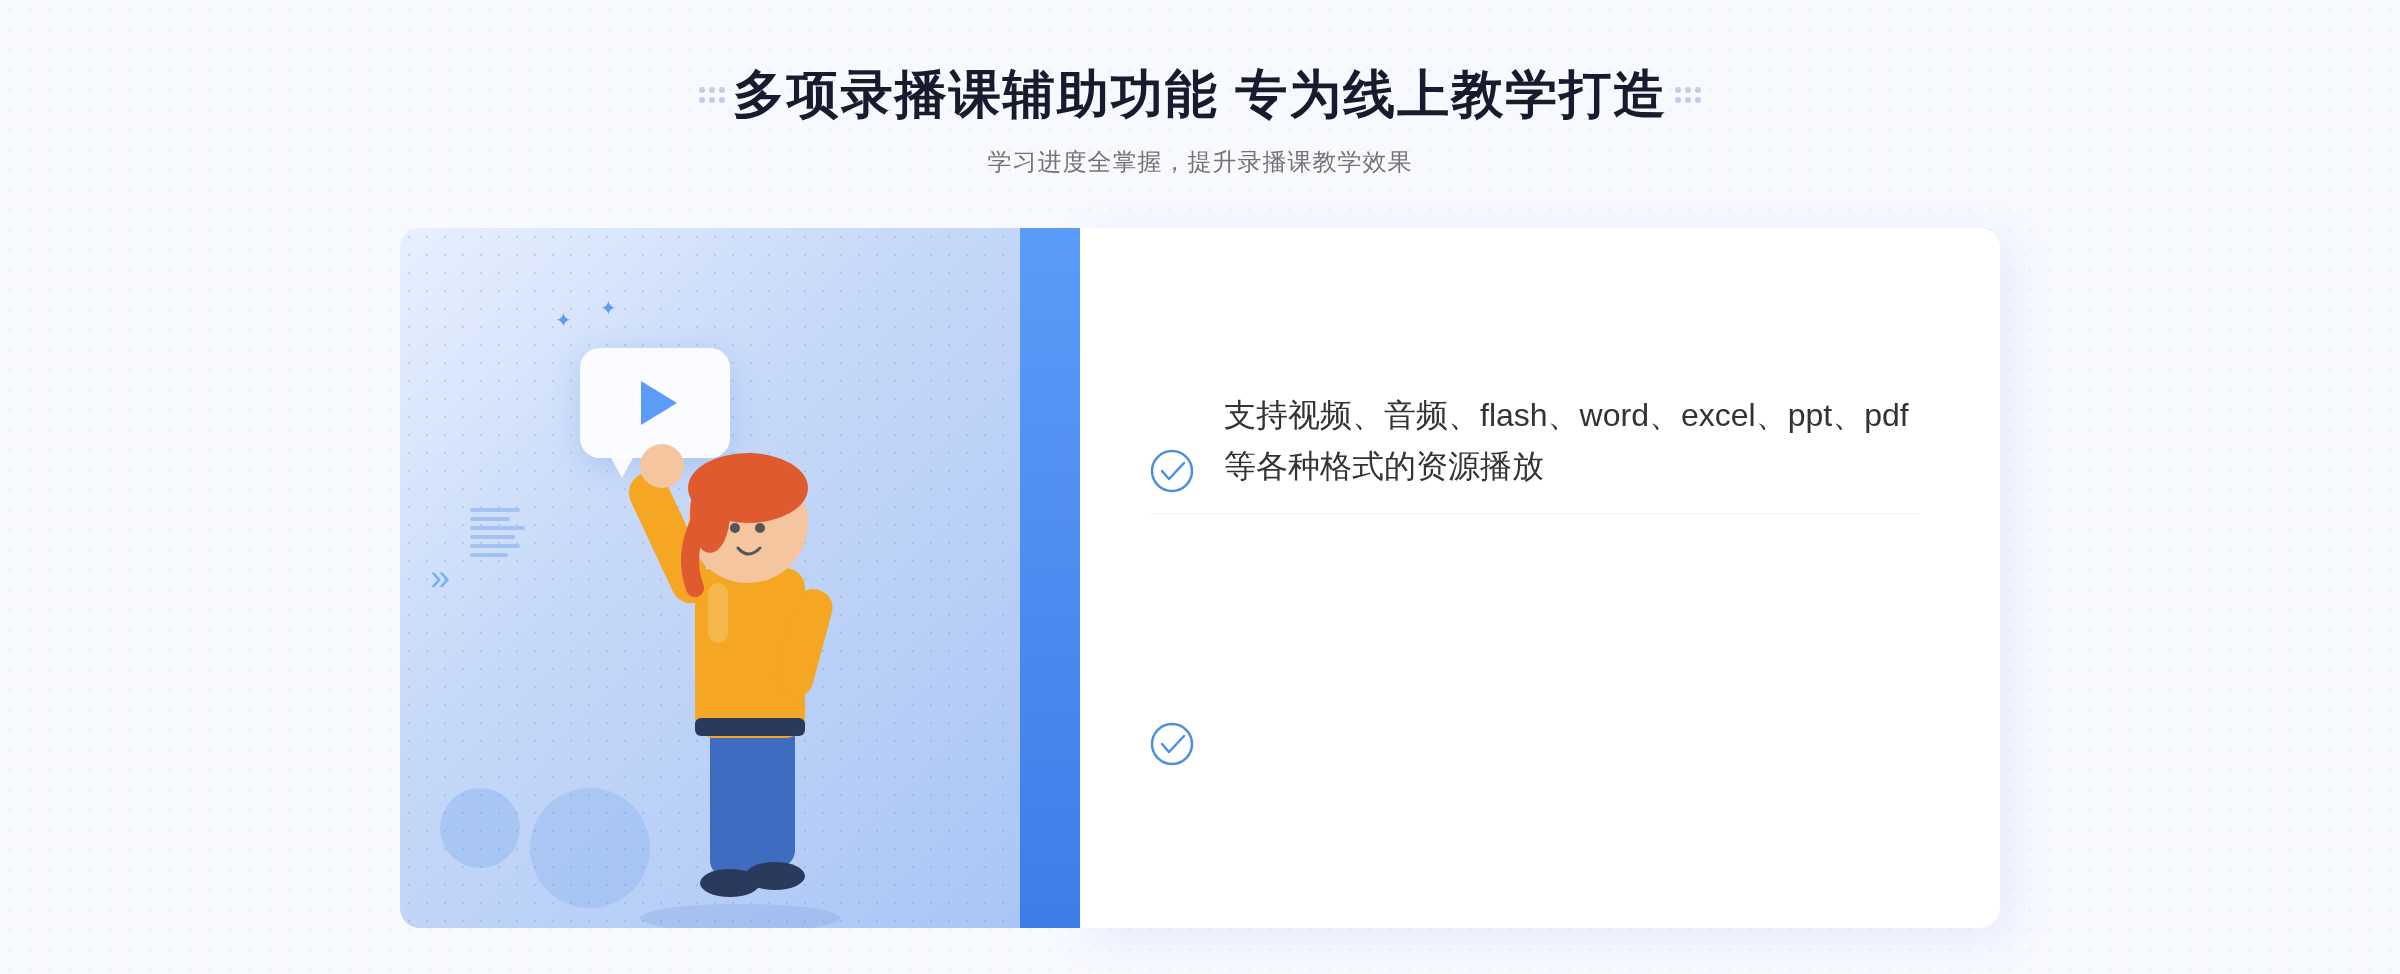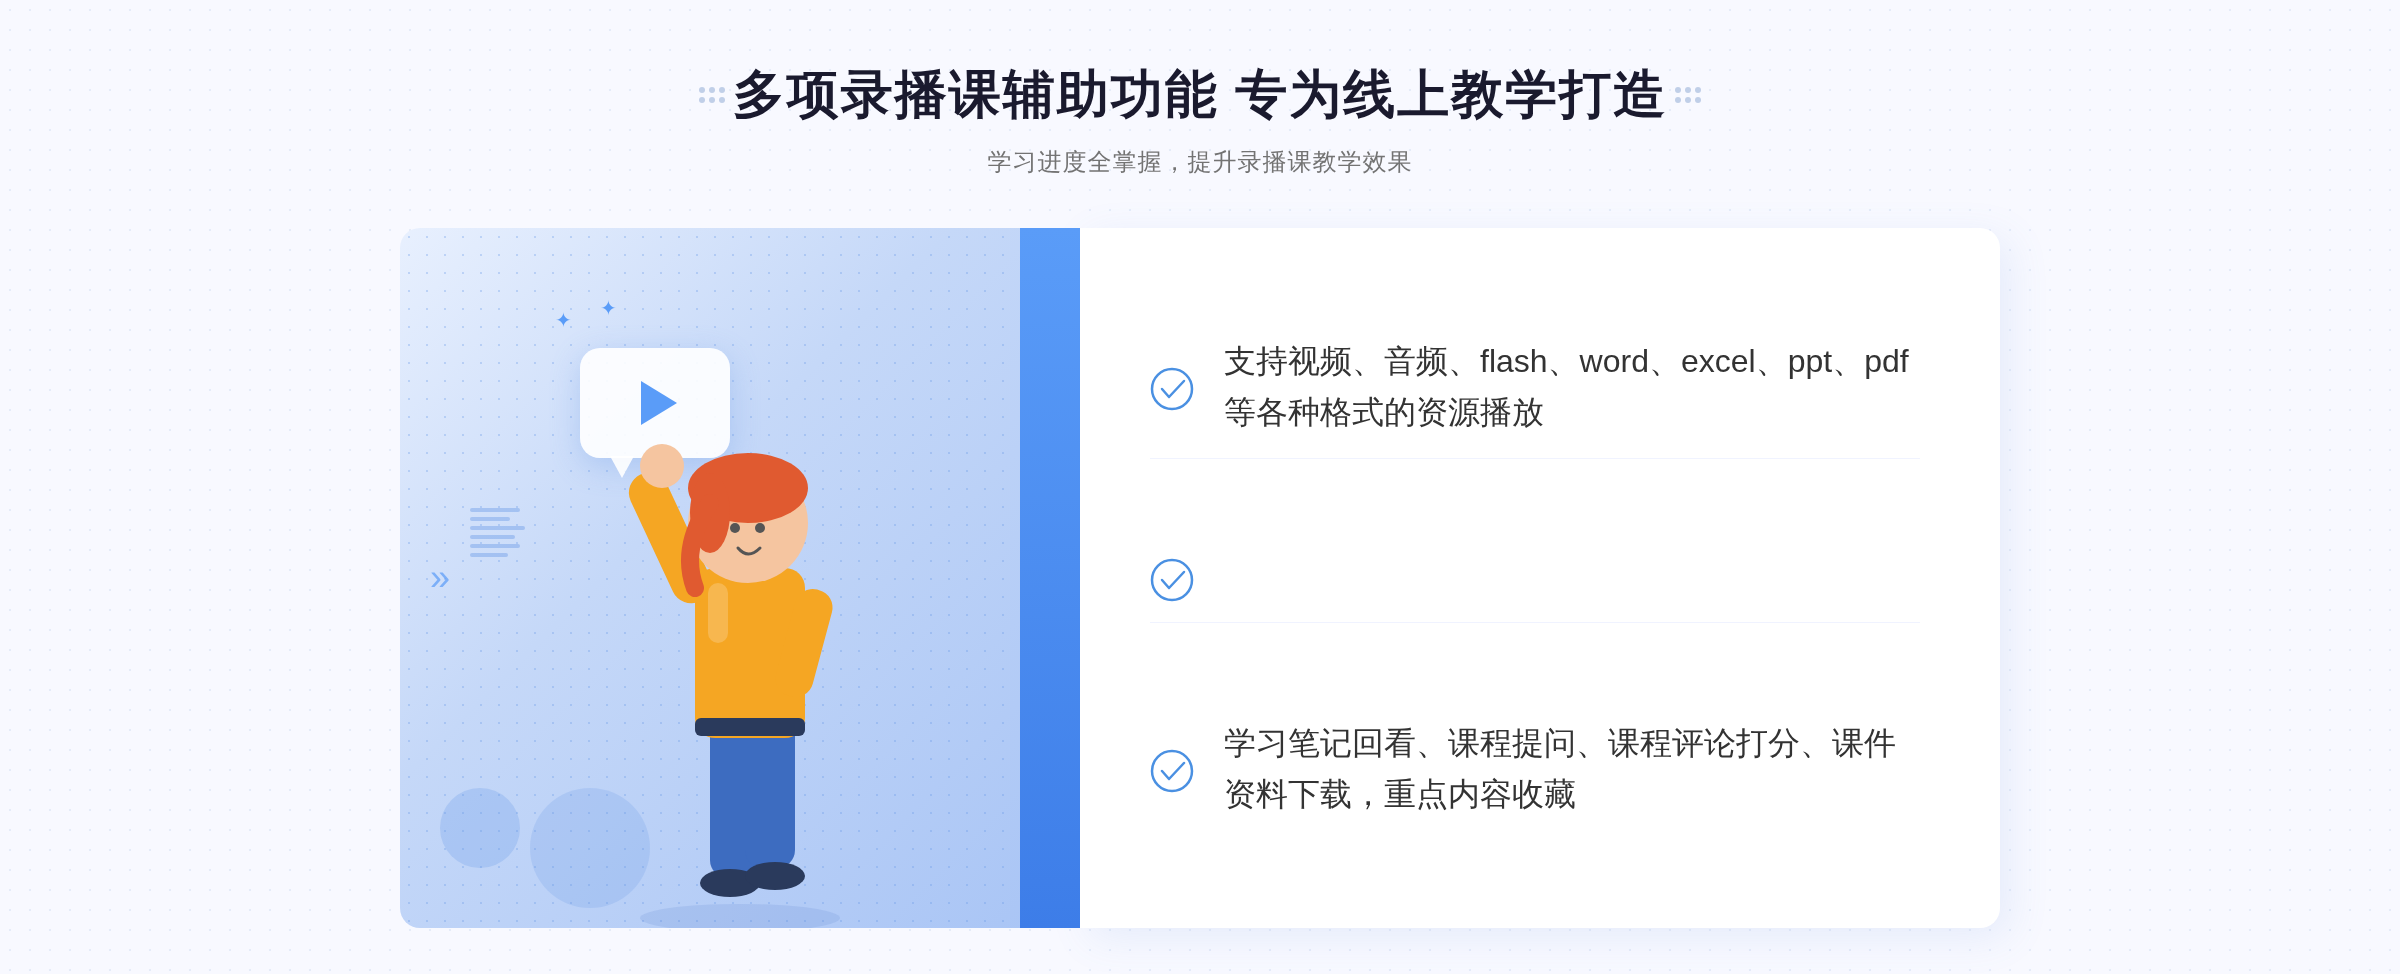--- a/index.html
+++ b/index.html
@@ -252,21 +252,21 @@
       border-radius: 0 20px 20px 0;
       padding: 50px 80px 50px 70px;
       display: flex;
       flex-direction: column;
       justify-content: space-around;
       box-shadow: 10px 10px 40px rgba(100,140,220,0.12);
     }
 
     .feature-item {
       display: flex;
-      align-items: center;
+      align-items: flex-end;
       gap: 30px;
       padding: 20px 0;
       border-bottom: 1px solid #f0f3ff;
     }
 
     .feature-item:last-child {
       border-bottom: none;
     }
 
     .check-icon {
@@ -399,27 +399,18 @@
 
       <div class="feature-item">
         <div class="check-icon">
           <svg viewBox="0 0 44 44" fill="none" xmlns="http://www.w3.org/2000/svg">
             <circle cx="22" cy="22" r="20" stroke="#4a90e2" stroke-width="2.5"></circle>
             <path d="M12 22 L19 30 L34 14" stroke="#4a90e2" stroke-width="2.5" stroke-linecap="round" stroke-linejoin="round"></path>
           </svg>
         </div>
       </div>
 
-      <div class="feature-item">
-        <div class="check-icon">
-          <svg viewBox="0 0 44 44" fill="none" xmlns="http://www.w3.org/2000/svg">
-            <circle cx="22" cy="22" r="20" stroke="#4a90e2" stroke-width="2.5"></circle>
-            <path d="M12 22 L19 30 L34 14" stroke="#4a90e2" stroke-width="2.5" stroke-linecap="round" stroke-linejoin="round"></path>
-          </svg>
-        </div>
-        <span class="feature-text">学习笔记回看、课程提问、课程评论打分、课件资料下载，重点内容收藏</span>
-      </div>
 
 
     </div>
   </div>
 
 </div>
 
 </body></html>

